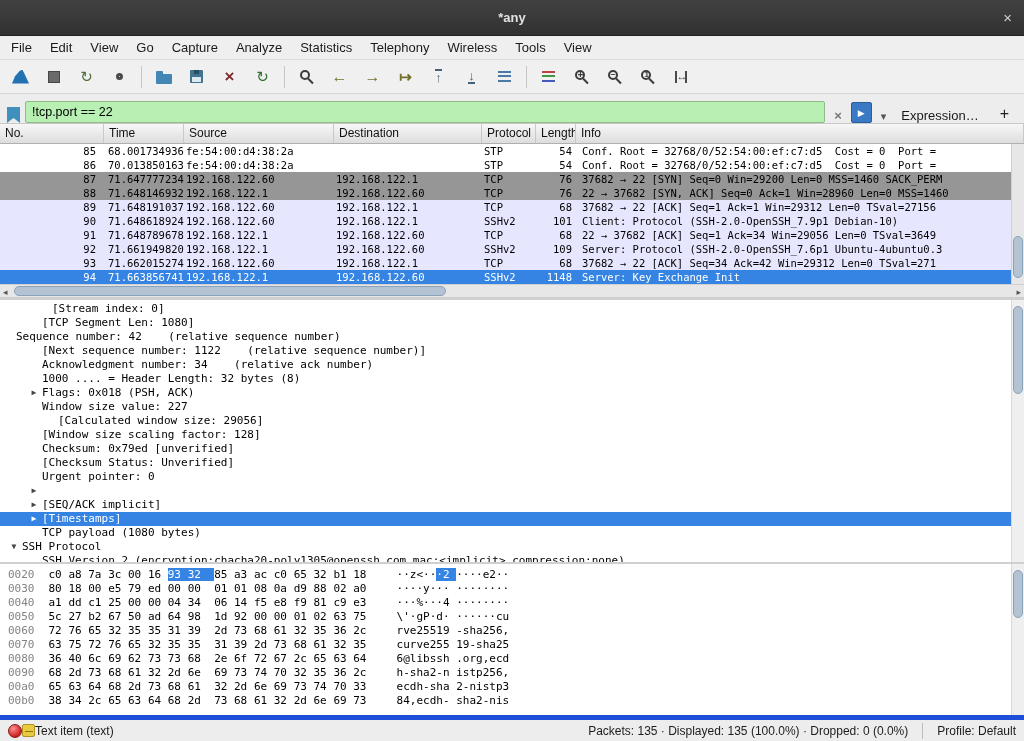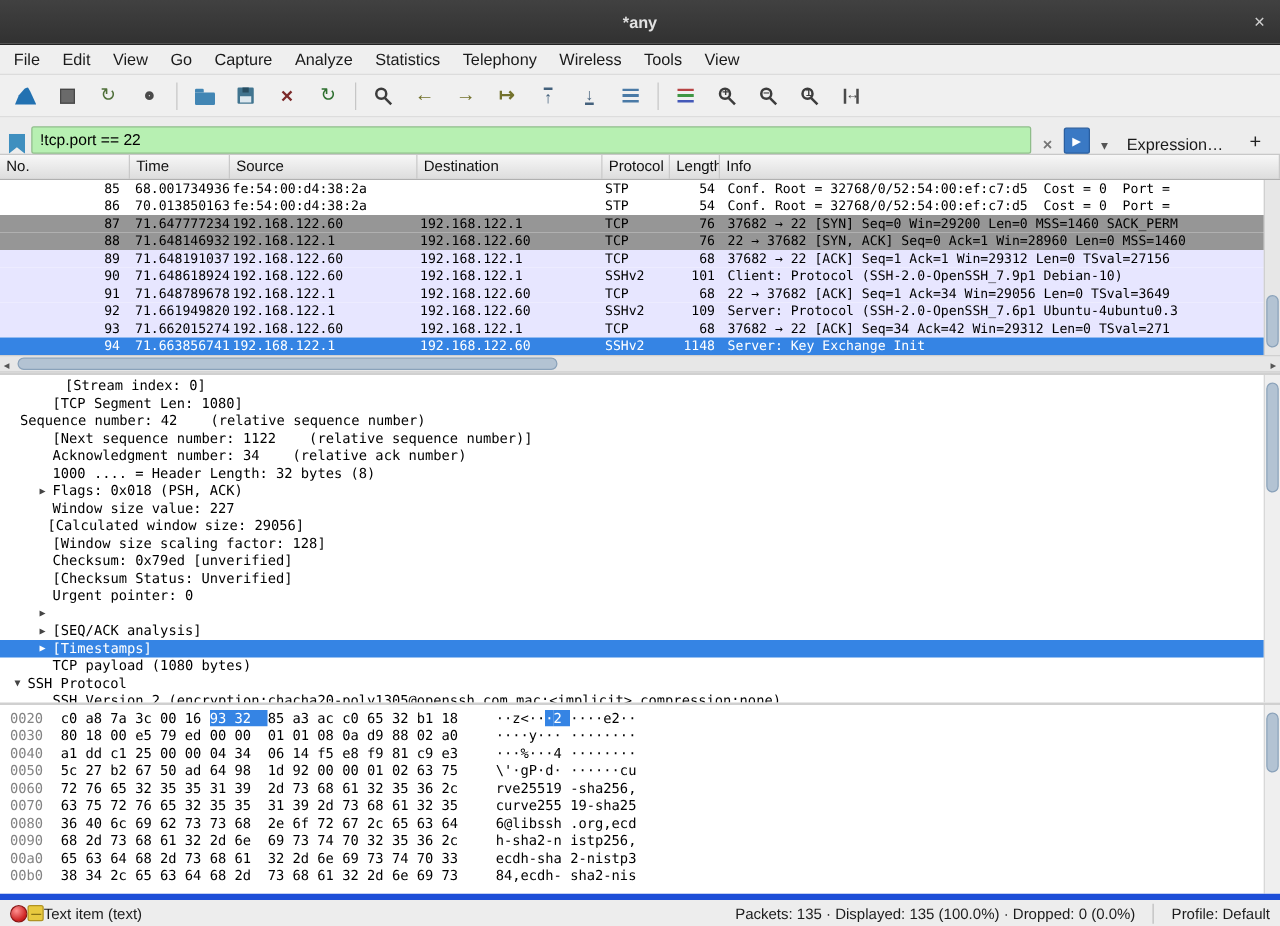--- a/index.html
+++ b/index.html
@@ -339,27 +339,27 @@
   <div class="details">
     <div>
         <div class="dline" style="padding-left: 36px;"><span class="dexp"></span><span class="dtext">[Stream index: 0]</span></div>
         <div class="dline" style="padding-left: 26px;"><span class="dexp"></span><span class="dtext">[TCP Segment Len: 1080]</span></div>
         <div class="dline" style=""><span class="dexp"></span><span class="dtext">Sequence number: 42    (relative sequence number)</span></div>
         <div class="dline" style="padding-left: 26px;"><span class="dexp"></span><span class="dtext">[Next sequence number: 1122    (relative sequence number)]</span></div>
         <div class="dline" style="padding-left: 26px; align-items: center;"><span class="dexp"></span><span class="dtext">Acknowledgment number: 34    (relative ack number)</span></div>
         <div class="dline" style="padding-left: 26px;"><span class="dexp"></span><span class="dtext">1000 .... = Header Length: 32 bytes (8)</span></div>
         <div class="dline" style="padding-left: 26px;"><span class="dexp">▶</span><span class="dtext">Flags: 0x018 (PSH, ACK)</span></div>
         <div class="dline" style="padding-left: 26px;"><span class="dexp"></span><span class="dtext">Window size value: 227</span></div>
-        <div class="dline" style="padding-left: 22px;"><span class="dexp"></span><span class="dtext">[Calculated window size: 29056]</span></div>
+        <div class="dline" style="padding-left: 42px;"><span class="dexp"></span><span class="dtext">[Calculated window size: 29056]</span></div>
         <div class="dline" style="padding-left: 26px;"><span class="dexp"></span><span class="dtext">[Window size scaling factor: 128]</span></div>
         <div class="dline" style="padding-left: 26px;"><span class="dexp"></span><span class="dtext">Checksum: 0x79ed [unverified]</span></div>
         <div class="dline" style="padding-left: 26px;"><span class="dexp"></span><span class="dtext">[Checksum Status: Unverified]</span></div>
         <div class="dline" style="padding-left: 26px;"><span class="dexp"></span><span class="dtext">Urgent pointer: 0</span></div>
         <div class="dline" style="padding-left: 26px;"><span class="dexp">▶</span></div>
-        <div class="dline" style="padding-left: 26px;"><span class="dexp">▶</span><span class="dtext">[SEQ/ACK analysis]</span></div>
+        <div class="dline" style="padding-left: 26px;"><span class="dexp">▶</span><span class="dtext">[SEQ/ACK implicit]</span></div>
         <div class="dline dsel" style="padding-left: 26px;"><span class="dexp">▶</span><span class="dtext">[Timestamps]</span></div>
         <div class="dline" style="padding-left: 26px;"><span class="dexp"></span><span class="dtext">TCP payload (1080 bytes)</span></div>
         <div class="dline" style="padding-left: 6px;"><span class="dexp">▼</span><span class="dtext">SSH Protocol</span></div>
         <div class="dline" style="padding-left: 26px;"><span class="dexp"></span><span class="dtext">SSH Version 2 (encryption:chacha20-poly1305@openssh.com mac:&lt;implicit&gt; compression:none)</span></div>
       </div>
     <div class="innersb">
       <div class="sbthumb" style="top:6px;height:88px"></div>
     </div>
   </div>
 

